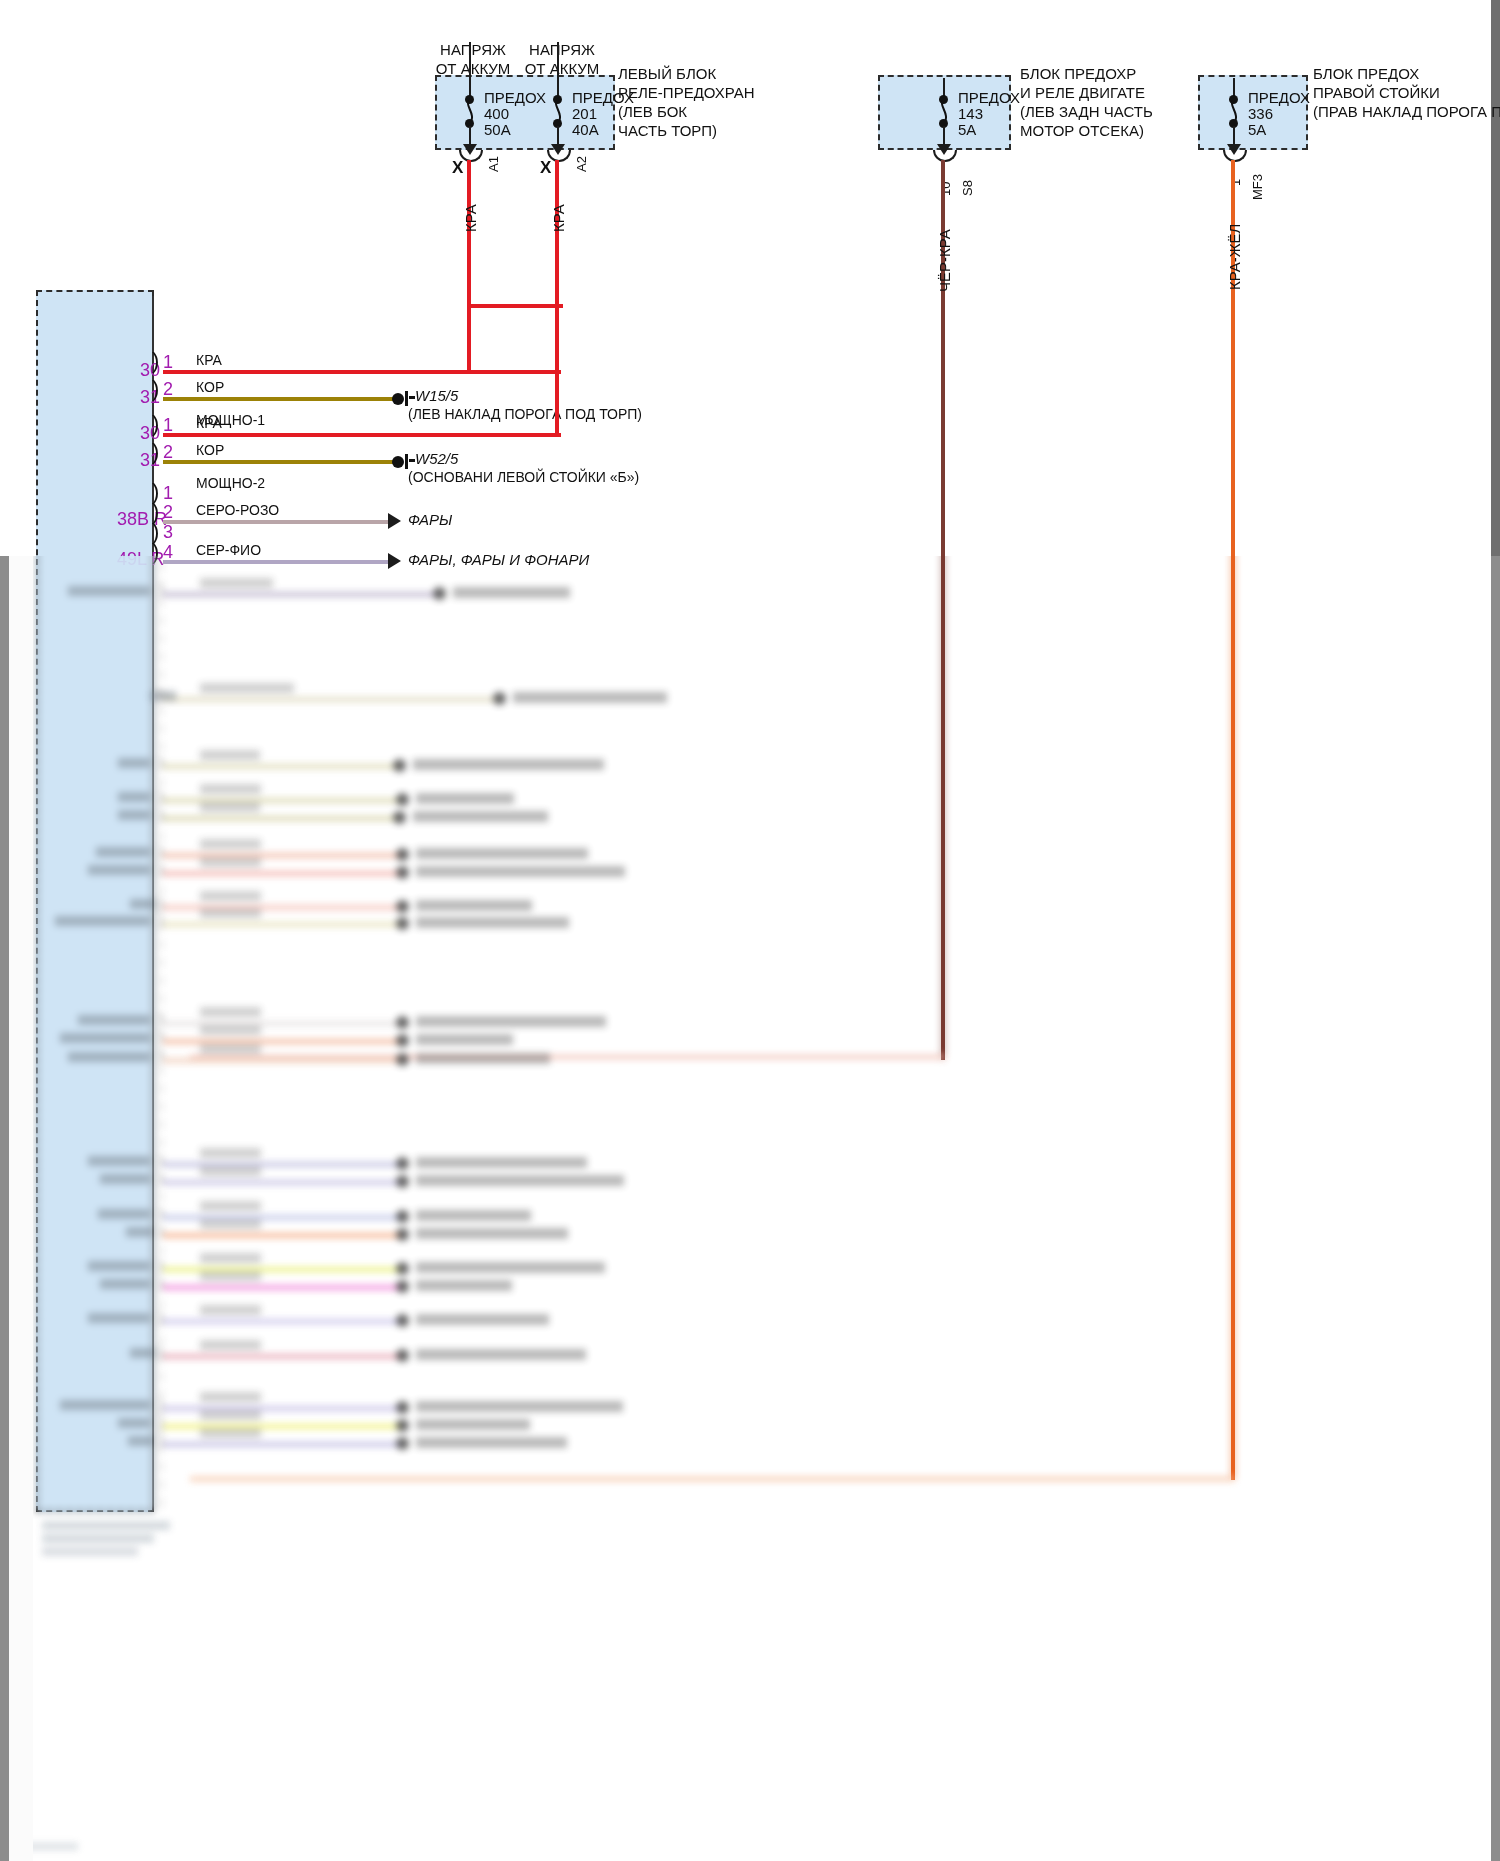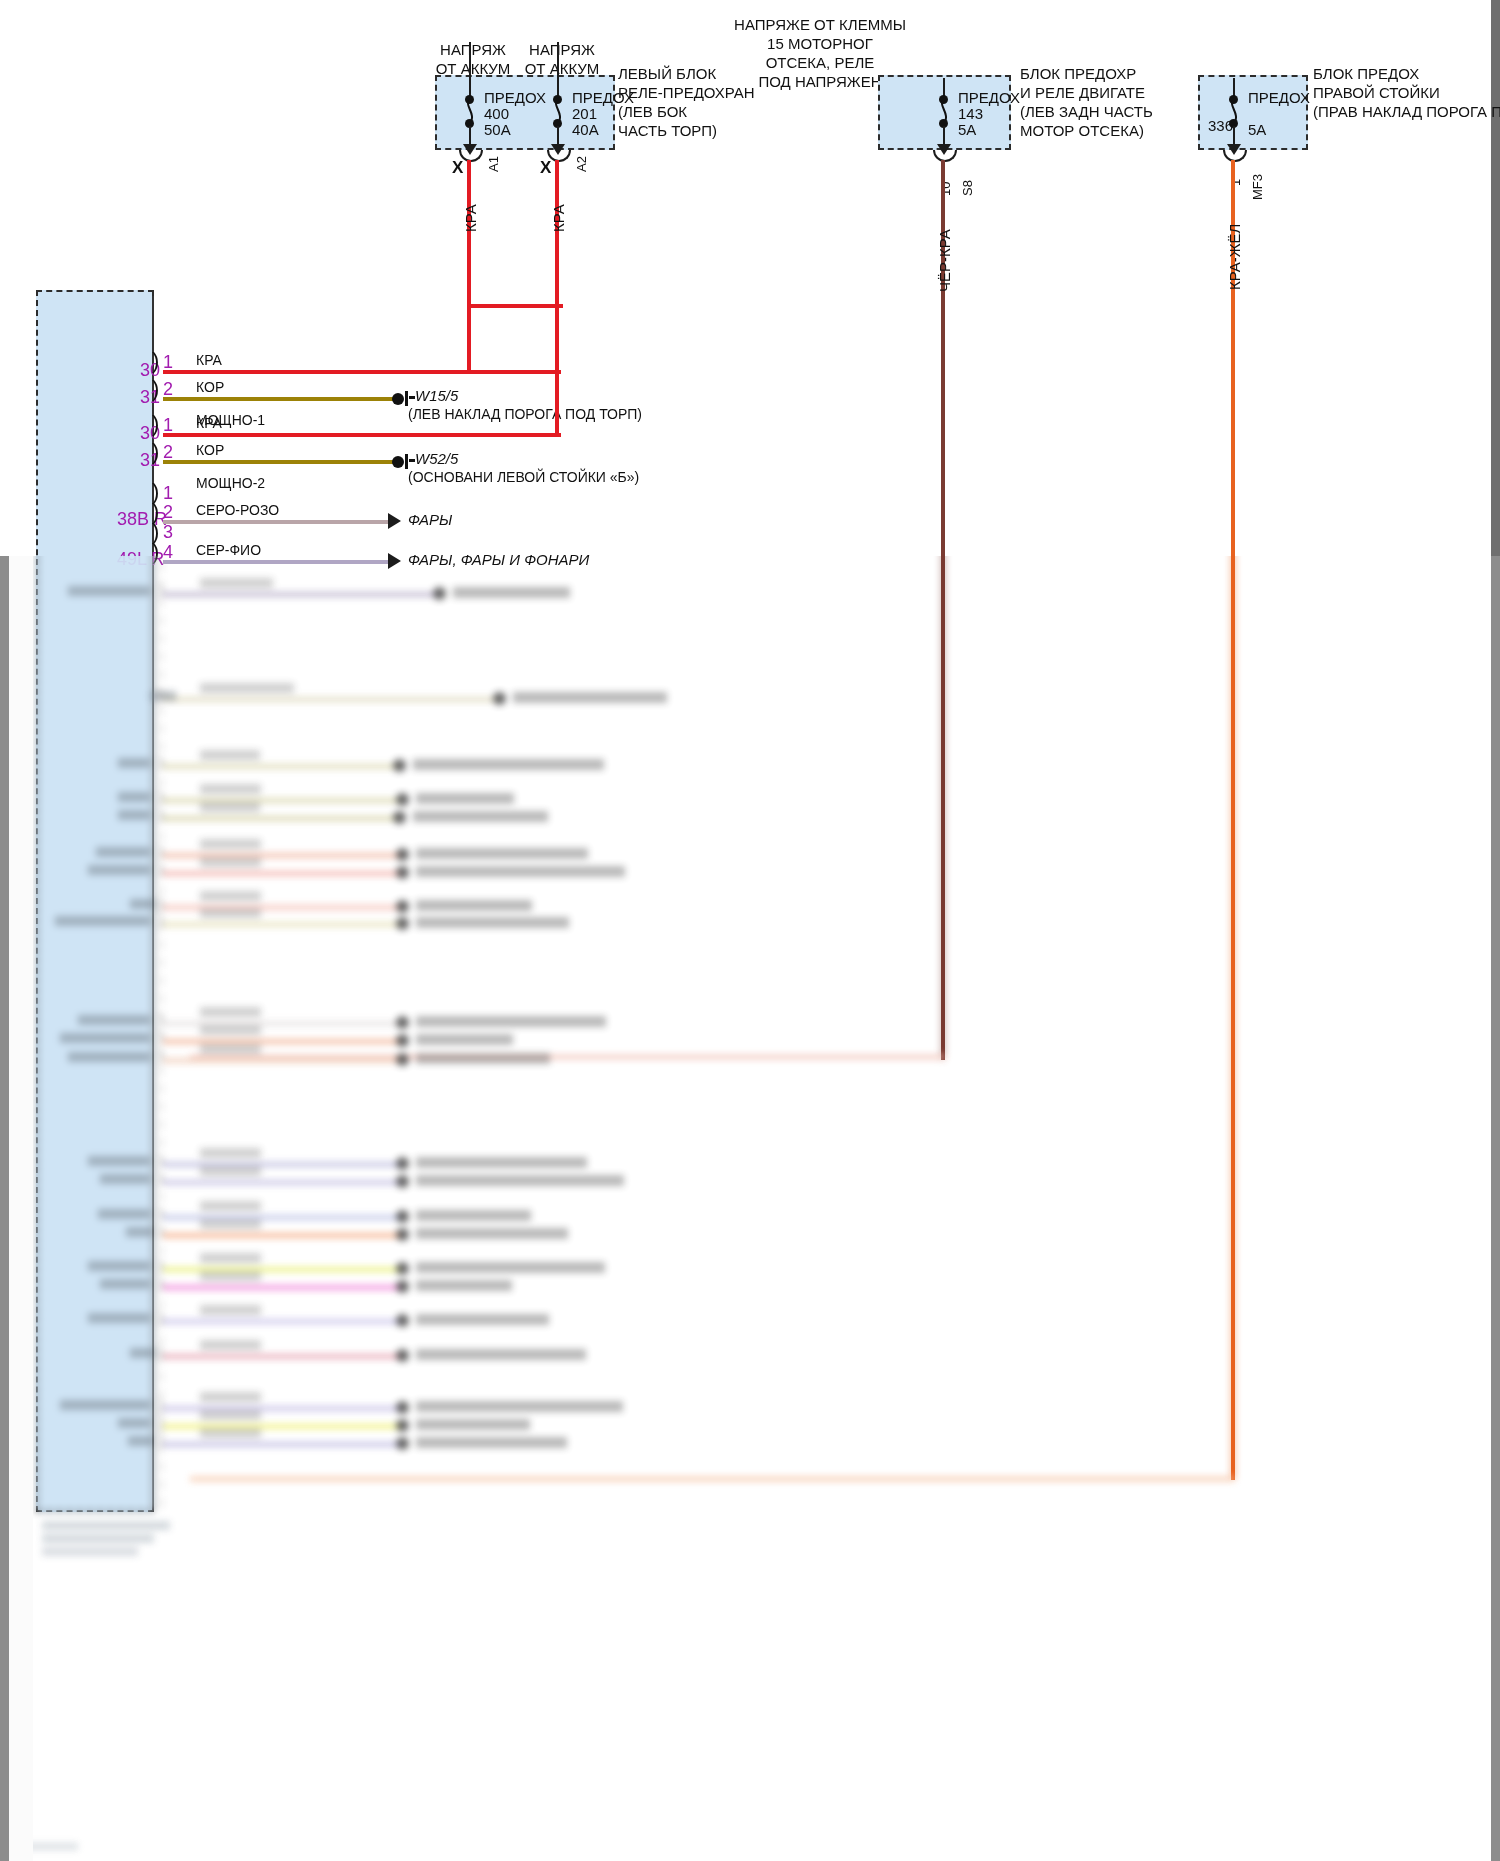--- a/index.html
+++ b/index.html
@@ -93,24 +93,20 @@
   <div id="sharp-layer">
 
     <div class="page-edge-top-r"></div>
 
     <div class="lbl c" style="left:398px;top:40px;width:150px;">НАПРЯЖ
 ОТ АККУМ</div>
 
     <div class="lbl c" style="left:487px;top:40px;width:150px;">НАПРЯЖ
 ОТ АККУМ</div>
 
-    <div class="lbl c" style="left:700px;top:15px;width:240px;">НАПРЯЖЕ ОТ КЛЕММЫ
-15 МОТОРНОГ
-ОТСЕКА, РЕЛЕ
-ПОД НАПРЯЖЕН</div>
 
 
     <div class="box" style="left:435px;top:75px;width:180px;height:75px;"></div>
 
     <div class="vline" style="left:469px;top:42px;height:58px;"></div>
     <div class="dot" style="left:465px;top:95px;"></div>
     <svg class="fuse" style="left:462px;top:100px;width:16px;height:24px;" viewBox="0 0 16 24">
       <path d="M8 0 C1 5, 15 13, 8 24" stroke="#111" stroke-width="2" fill="none"></path>
     </svg>
     <div class="dot" style="left:465px;top:119px;"></div>
@@ -175,21 +171,21 @@
     <div class="box" style="left:1198px;top:75px;width:110px;height:75px;"></div>
     <div class="vline" style="left:1233px;top:78px;height:22px;"></div>
     <div class="dot" style="left:1229px;top:95px;"></div>
     <svg class="fuse" style="left:1226px;top:100px;width:16px;height:24px;" viewBox="0 0 16 24">
       <path d="M8 0 C1 5, 15 13, 8 24" stroke="#111" stroke-width="2" fill="none"></path>
     </svg>
     <div class="dot" style="left:1229px;top:119px;"></div>
     <div class="vline" style="left:1233px;top:126px;height:22px;"></div>
     <div class="arrow-d" style="left:1227px;top:144px;"></div>
     <div class="lbl" style="left:1248px;top:88px;">ПРЕДОХ</div>
-    <div class="lbl" style="left:1208px;top:104px;margin-top:12px;">336</div>
+    <div class="lbl" style="left:1248px;top:104px;">336</div>
     <div class="lbl" style="left:1248px;top:120px;">5A</div>
     <div class="lbl" style="left:1313px;top:64px;">БЛОК ПРЕДОХ
 ПРАВОЙ СТОЙКИ
 (ПРАВ НАКЛАД ПОРОГА ПОД ТО</div>
 
     <div class="arc" style="left:1223px;top:150px;"></div>
     <div class="vtxt sm" style="left:1228px;top:186px;">1</div>
     <div class="vtxt sm" style="left:1250px;top:200px;">MF3</div>
     <div class="wireV" style="left:1231px;top:160px;height:1320px;background:#e8621f;"></div>
     <div class="vtxt" style="left:1226px;top:290px;">КРА-ЖЁЛ</div>

